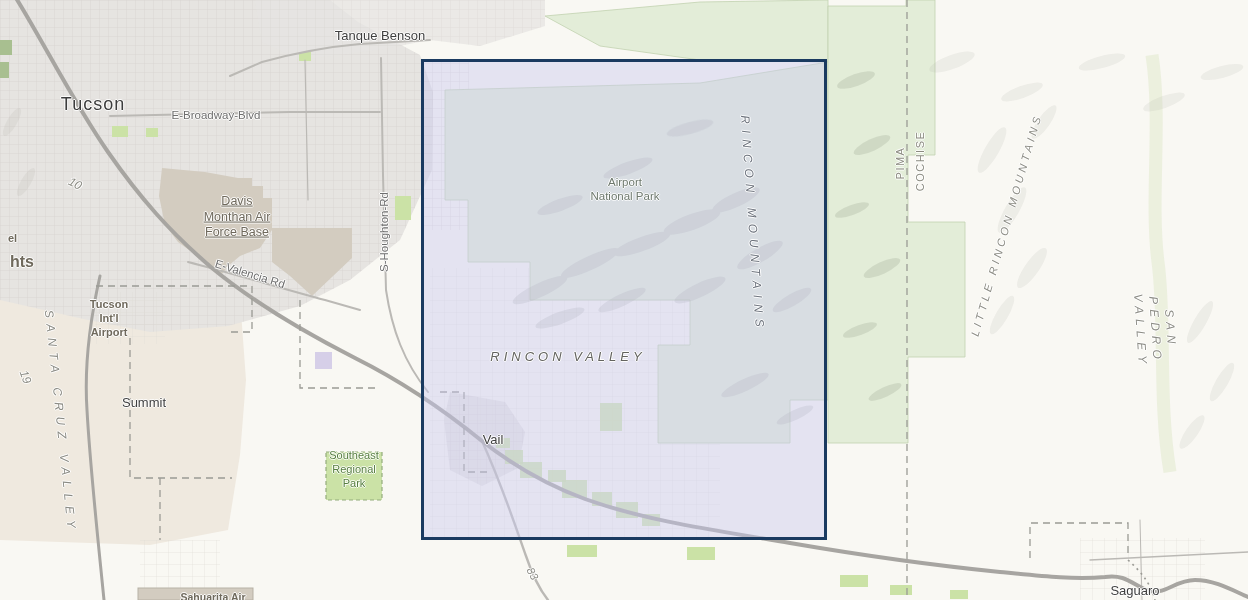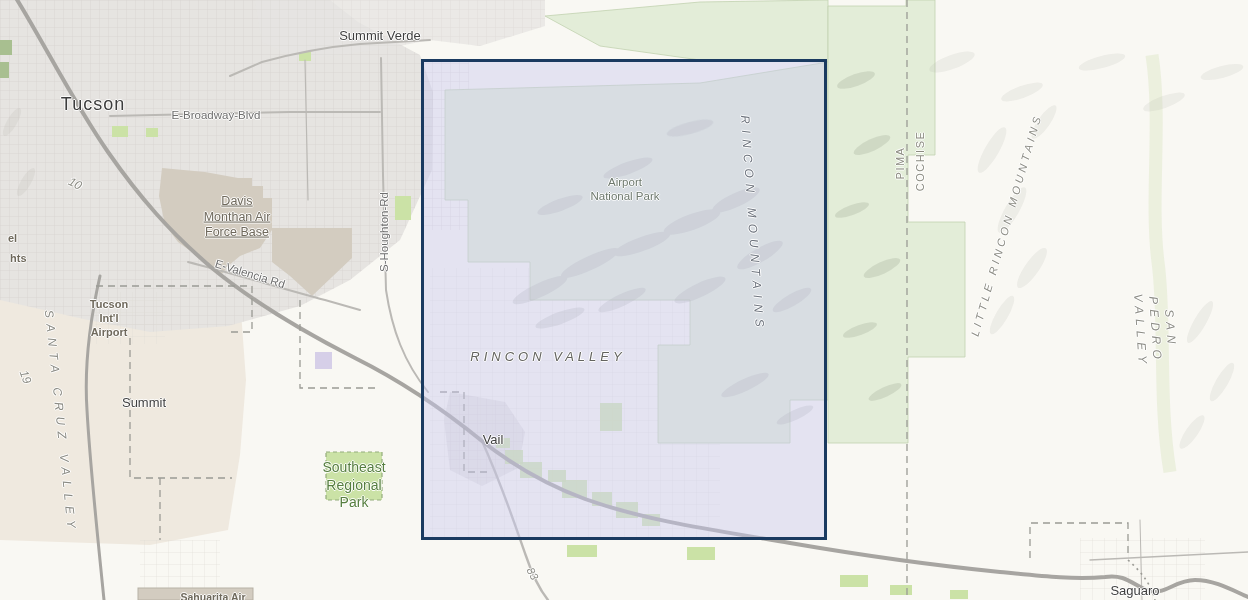--- a/index.html
+++ b/index.html
@@ -14,21 +14,21 @@
   .city-lg{font-size:18px;color:#3c3c3c;letter-spacing:1px;}
   .city   {font-size:13px;color:#3f3f3f;}
   .road-lbl{font-size:11.5px;color:#6e6e6e;}
   .poi    {font-size:12.5px;color:#6f695c;text-decoration:underline;}
   .poi-sm {font-size:11px;color:#6f695c;font-weight:bold;}
   .phys   {font-style:italic;color:#8c8c85;font-size:12px;letter-spacing:6px;}
   .phys-sm{font-style:italic;color:#8e8e86;font-size:11px;letter-spacing:3.5px;}
   .valley-lbl{font-style:italic;color:#63635f;font-size:13px;letter-spacing:4px;}
   .mtn-lbl{font-style:italic;color:#6c727c;font-size:12px;letter-spacing:6px;}
   .park-lbl{font-size:11.5px;color:#6d786d;}
-  .park-green-lbl{font-size:14px;color:#567e3f;margin-top:15px;}
+  .park-green-lbl{font-size:11px;color:#567e3f;}
   .county-lbl{font-size:11px;color:#8b8b80;letter-spacing:1.5px;}
   .hwy-lbl{font-style:italic;font-size:12px;color:#8a8a82;}
   .edge-lbl{transform:rotate(0);text-align:left;}
   
   #selection{position:absolute;left:421px;top:59px;width:400px;height:475px;
              border:3px solid var(--selection-border,#1a3a60);z-index:5;}
   #selection .fill{position:absolute;inset:0;background:var(--selection-fill,#c9c9ef);opacity:.45;}
   .labels{position:absolute;inset:0;z-index:6;}
 </style>
 </head>
@@ -180,45 +180,45 @@
     </g>
     <path d="M1128,560 C1145,575 1152,588 1155,600" stroke="var(--boundary-dash)" stroke-width="1.6" stroke-dasharray="2 4" fill="none"></path>
   </svg>
 
   <div id="selection" title="RINCON VALLEY" style="left: 421px; top: 59px; width: 400px; height: 475px;">
     <div class="fill"></div>
   </div>
 
   <div class="labels">
     <div class="lbl city-lg" style="left:93px;top:104px">Tucson</div>
-    <div class="lbl city" style="left:380px;top:36px">Summit Verde</div>
+    <div class="lbl city" style="left:380px;top:36px">Tanque Benson</div>
     <div class="lbl road-lbl" style="left:216px;top:115px">E-Broadway-Blvd</div>
     <div class="lbl poi" style="left:237px;top:217px">Davis
 Monthan Air
 Force Base</div>
     <div class="lbl road-lbl" style="left:250px;top:274px;--r:17deg">E-Valencia Rd</div>
     <div class="lbl road-lbl" style="left:384px;top:232px;--r:-90deg">S-Houghton-Rd</div>
     <div class="lbl poi-sm" style="left:109px;top:319px">Tucson
 Int'l
 Airport</div>
     <div class="lbl city" style="left:144px;top:403px">Summit</div>
     <div class="lbl park-green-lbl" style="left:354px;top:470px">Southeast
 Regional
 Park</div>
     <div class="lbl phys" style="left:60px;top:422px;--r:84deg;font-size:12px">SANTA CRUZ VALLEY</div>
-    <div class="lbl valley-lbl" style="left:548px;top:357px">RINCON VALLEY</div>
+    <div class="lbl valley-lbl" style="left:568px;top:357px">RINCON VALLEY</div>
     <div class="lbl city" style="left:493px;top:440px">Vail</div>
     <div class="lbl park-lbl" style="left:625px;top:189px">Airport
 National Park</div>
     <div class="lbl mtn-lbl" style="left:752px;top:224px;--r:86deg">RINCON MOUNTAINS</div>
     <div class="lbl county-lbl" style="left:901px;top:163px;--r:-90deg">PIMA</div>
     <div class="lbl county-lbl" style="left:921px;top:161px;--r:-90deg">COCHISE</div>
     <div class="lbl phys-sm" style="left:1007px;top:225px;--r:-74deg">LITTLE RINCON MOUNTAINS</div>
     <div class="lbl phys" style="left:1155px;top:330px;--r:86deg;letter-spacing:5px">SAN PEDRO VALLEY</div>
     <div class="lbl city" style="left:1135px;top:591px">Saguaro</div>
     <div class="lbl hwy-lbl" style="left:75px;top:184px;--r:28deg">10</div>
     <div class="lbl hwy-lbl" style="left:25px;top:377px;--r:70deg">19</div>
     <div class="lbl hwy-lbl" style="left:532px;top:574px;--r:62deg;font-size:11px">83</div>
     <div class="lbl poi-sm edge-lbl" style="left:8px;top:232px;font-size:11px">el</div>
-    <div class="lbl poi-sm edge-lbl" style="left:10px;top:252px;font-size:11px">hts</div>
+    <div class="lbl poi-sm edge-lbl" style="left:10px;top:252px;font-size:16px">hts</div>
     <div class="lbl poi-sm" style="left:213px;top:598px;font-size:10.5px">Sahuarita Air</div>
   </div>
 </div>
 
 </body></html>

